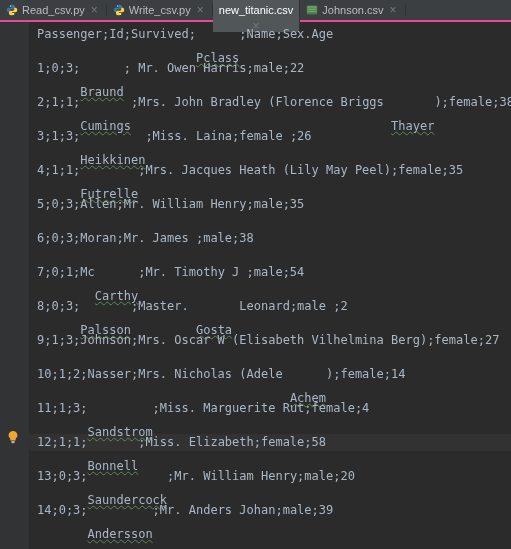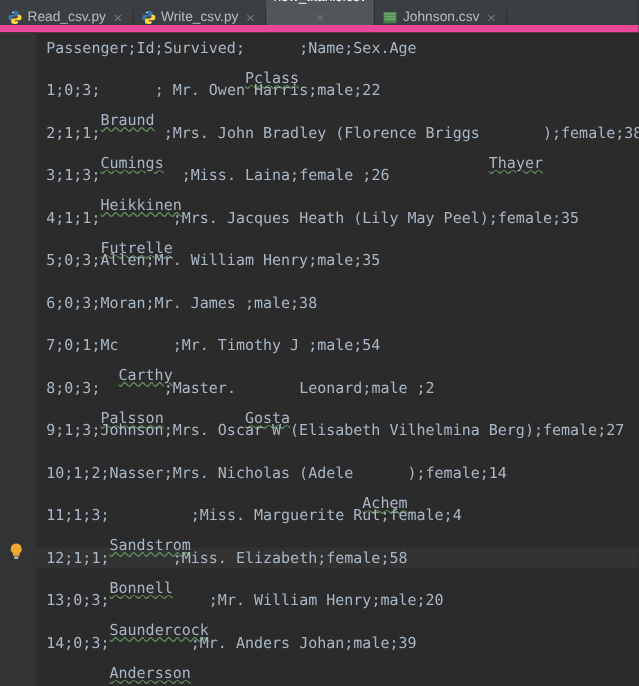--- a/index.html
+++ b/index.html
@@ -7,22 +7,22 @@
     background: #2b2b2b;
     font-family: Consolas, Menlo, monospace;
     font-size: 12px;
     color: #a9b7c6;
     overflow: hidden;
   }
   .tab-bar {
     display: flex;
     background: #3c3f41;
     height: 20px;
-    align-items: flex-end;
-    border-bottom: 6px solid #ec4899;
+    align-items: center;
+    border-bottom: 2px solid #ec4899;
     font-family: "Segoe UI", Arial, sans-serif;
     font-size: 11px;
   }
   .tab {
     display: flex;
     align-items: center;
     padding: 0 6px;
     gap: 4px;
     color: #bbbbbb;
     border-right: 1px solid #323232;

